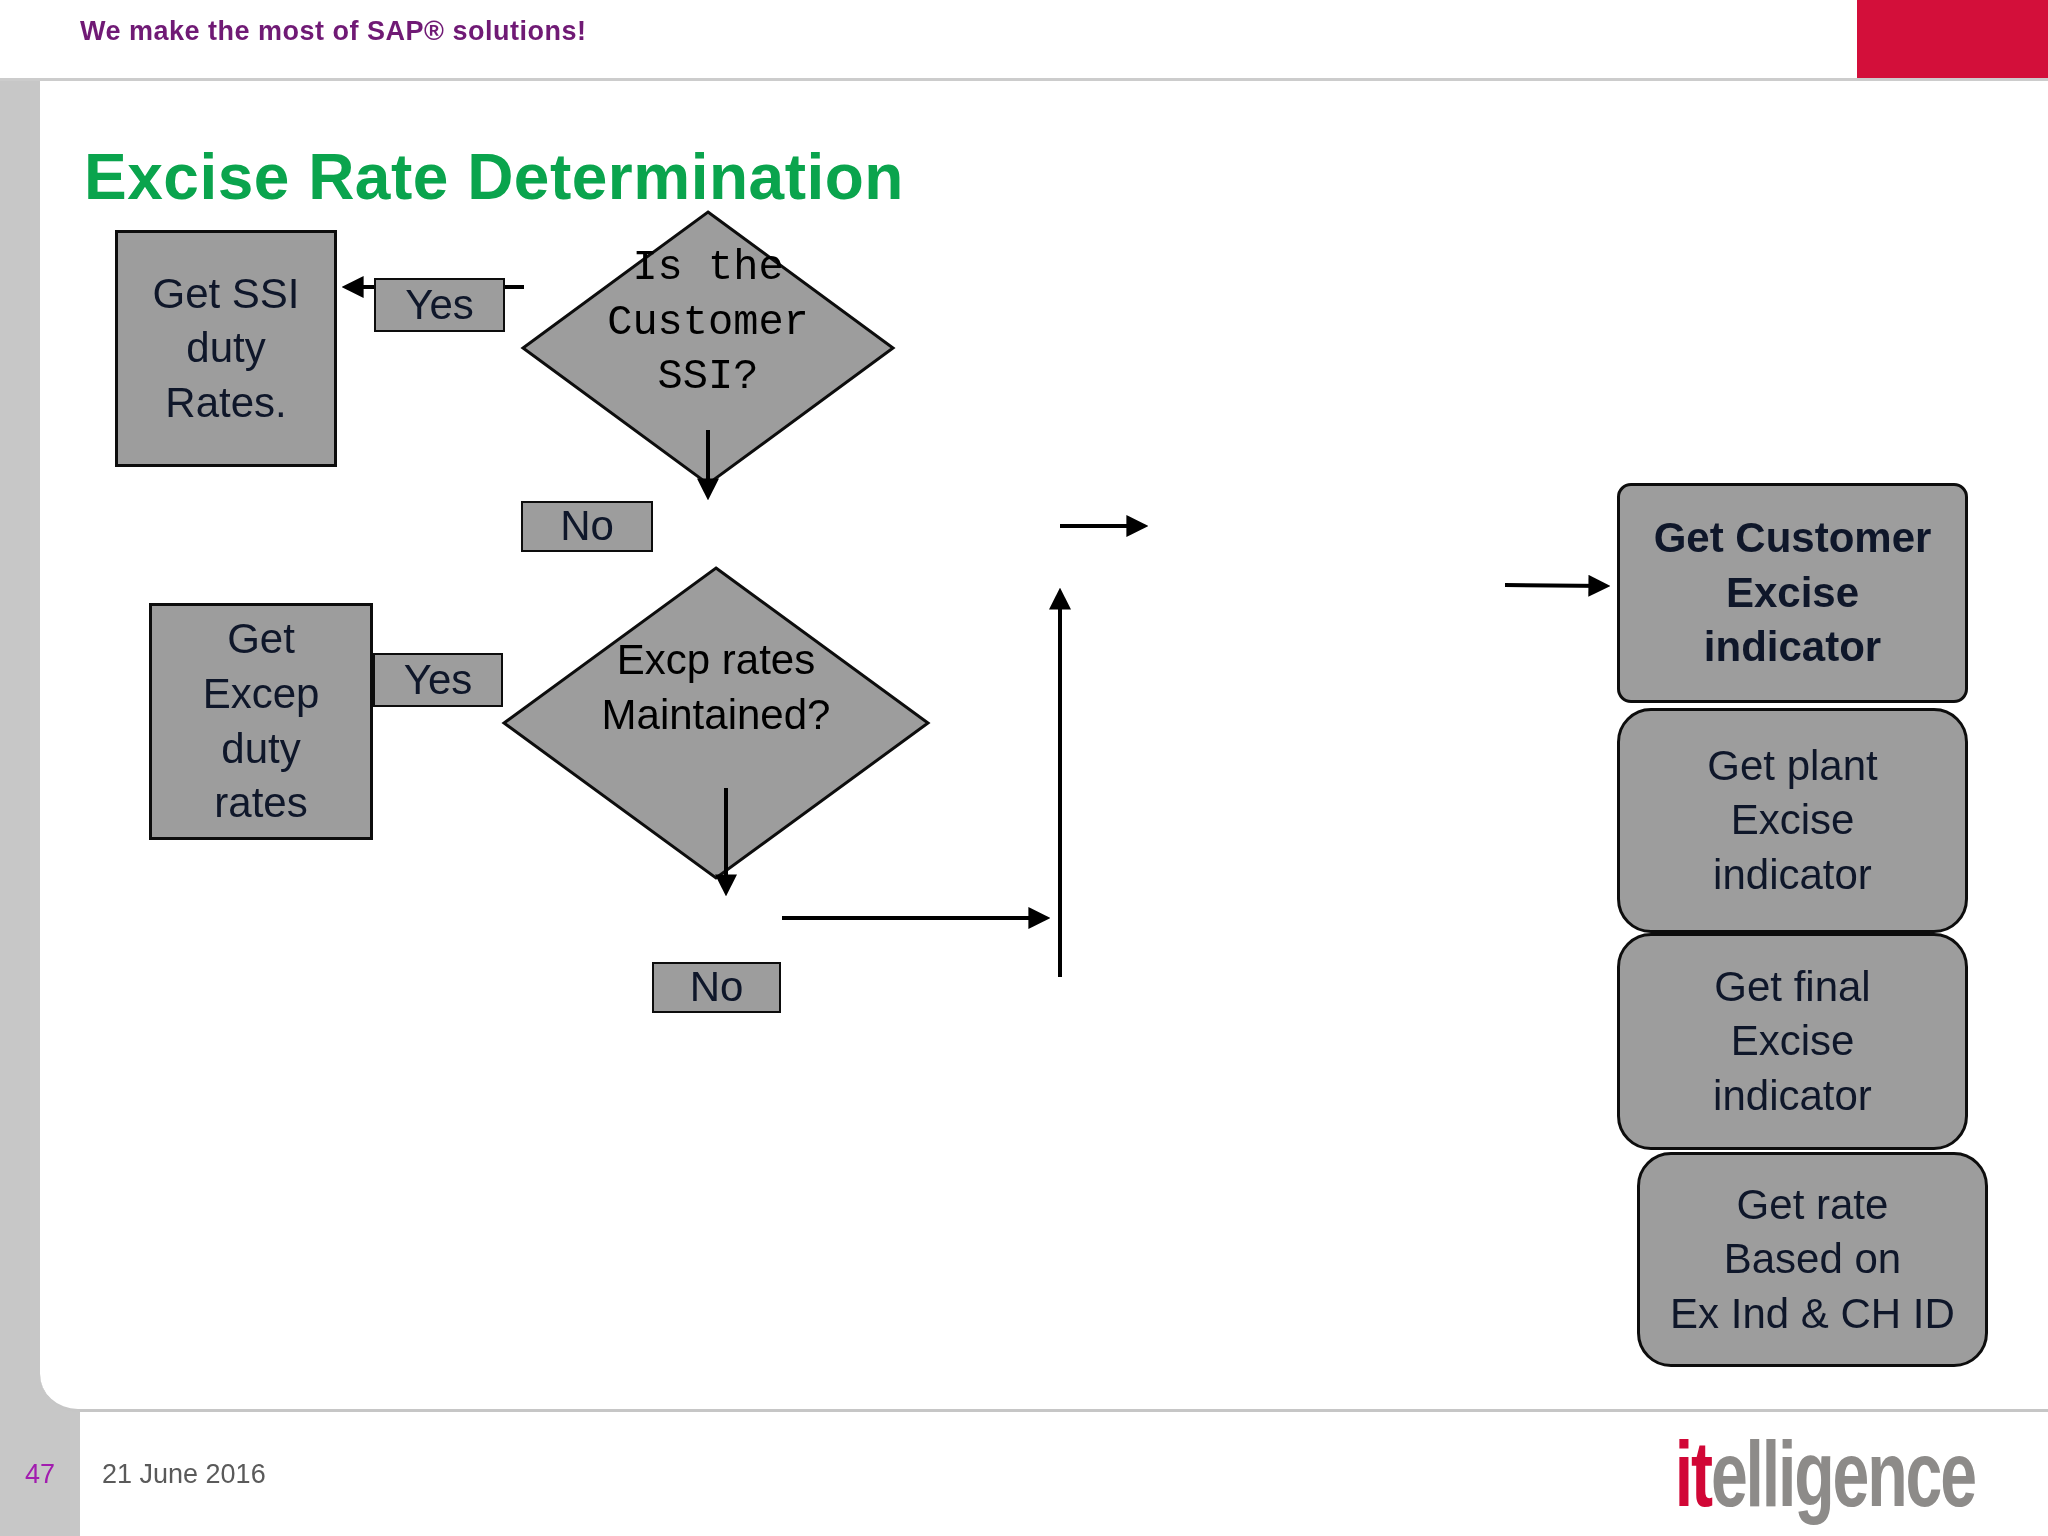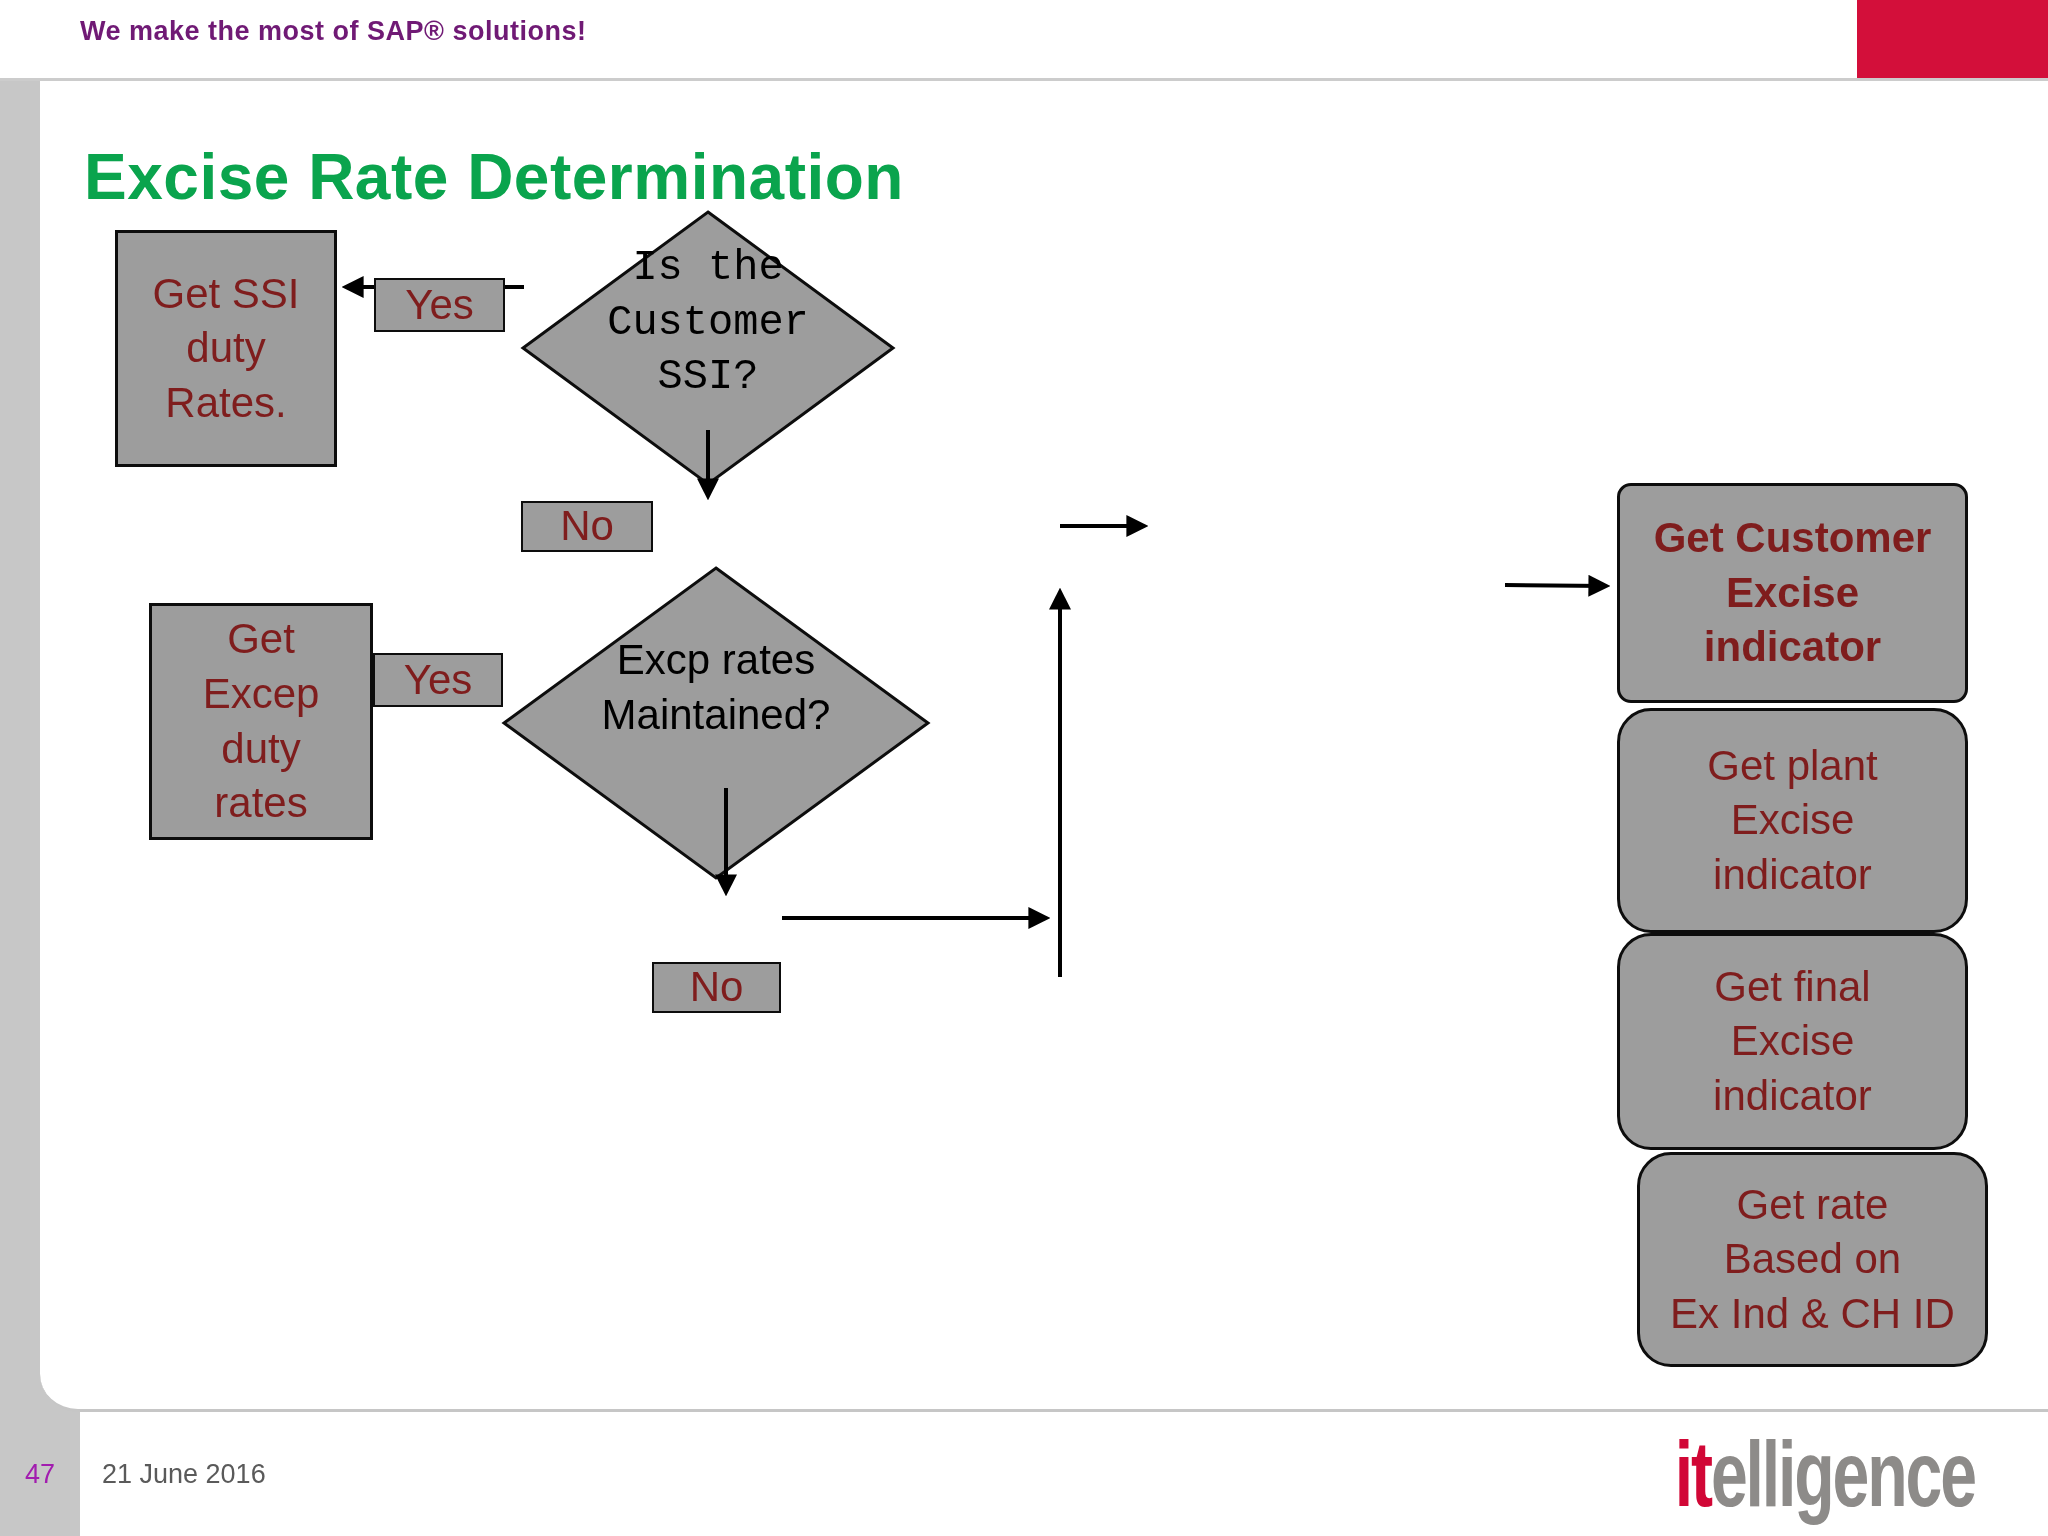--- a/index.html
+++ b/index.html
@@ -16,21 +16,21 @@
   .left-gray{position:absolute;left:0;top:81px;width:80px;height:1455px;background:#c7c7c7;}
   .slide{position:absolute;left:40px;top:81px;width:2008px;height:1328px;background:#ffffff;
          border-bottom:3px solid #c6c6c6;border-bottom-left-radius:38px;}
 
   .slide-title{position:absolute;left:84px;top:140px;font-size:64px;font-weight:bold;
                color:#0aa44d;letter-spacing:0.5px;}
 
   
   .node{position:absolute;background:#9d9d9d;border:3px solid #0d0d0d;
         display:flex;align-items:center;justify-content:center;text-align:center;
-        white-space:pre-line;font-size:42px;line-height:1.3;color:#7f1d1d;box-sizing:border-box;}
+        white-space:pre-line;font-size:42px;line-height:1.3;color:#0f172a;box-sizing:border-box;}
   .label-box{border-width:2.5px;line-height:1.1;}
   .round{border-radius:36px;}
   .dtext{position:absolute;text-align:center;white-space:pre-line;font-size:42px;
          line-height:1.3;color:#000;pointer-events:none;}
   svg.flow{position:absolute;left:0;top:0;}
 
   
   .footer-page{position:absolute;left:0;top:1412px;width:80px;height:124px;background:#c7c7c7;
                display:flex;align-items:center;justify-content:center;font-size:27px;color:#a21caf;}
   .footer-date{position:absolute;left:102px;top:1412px;height:124px;display:flex;

